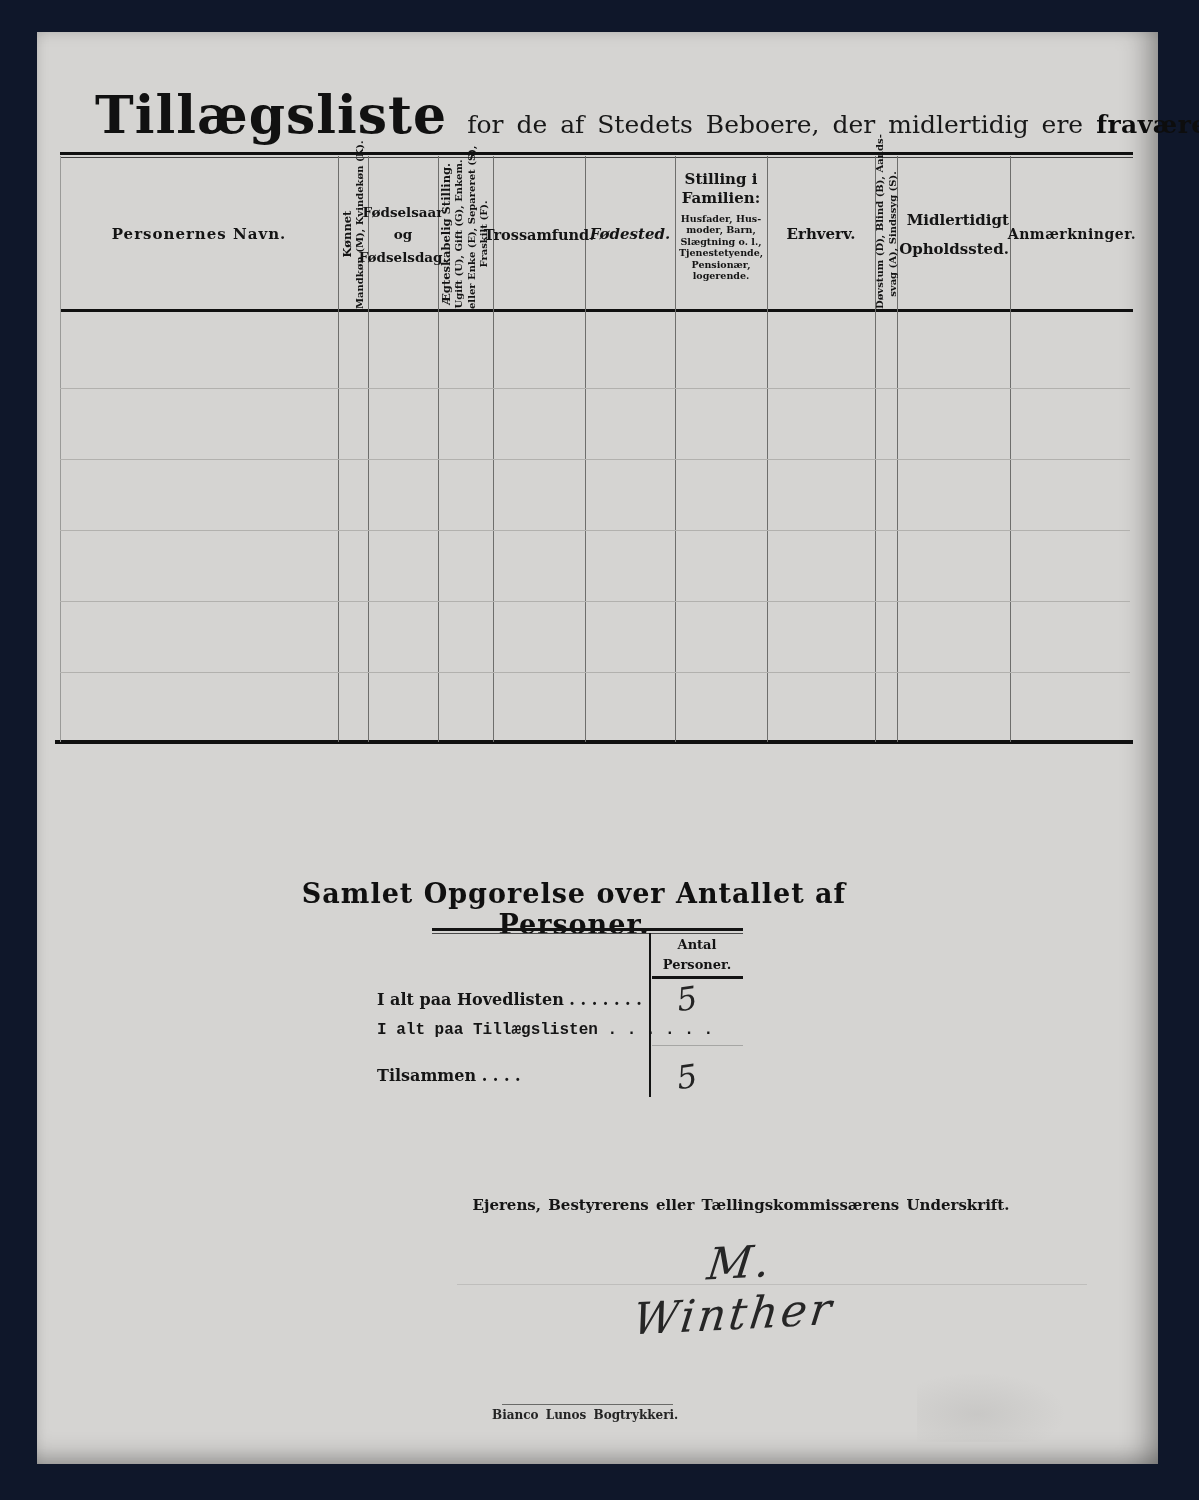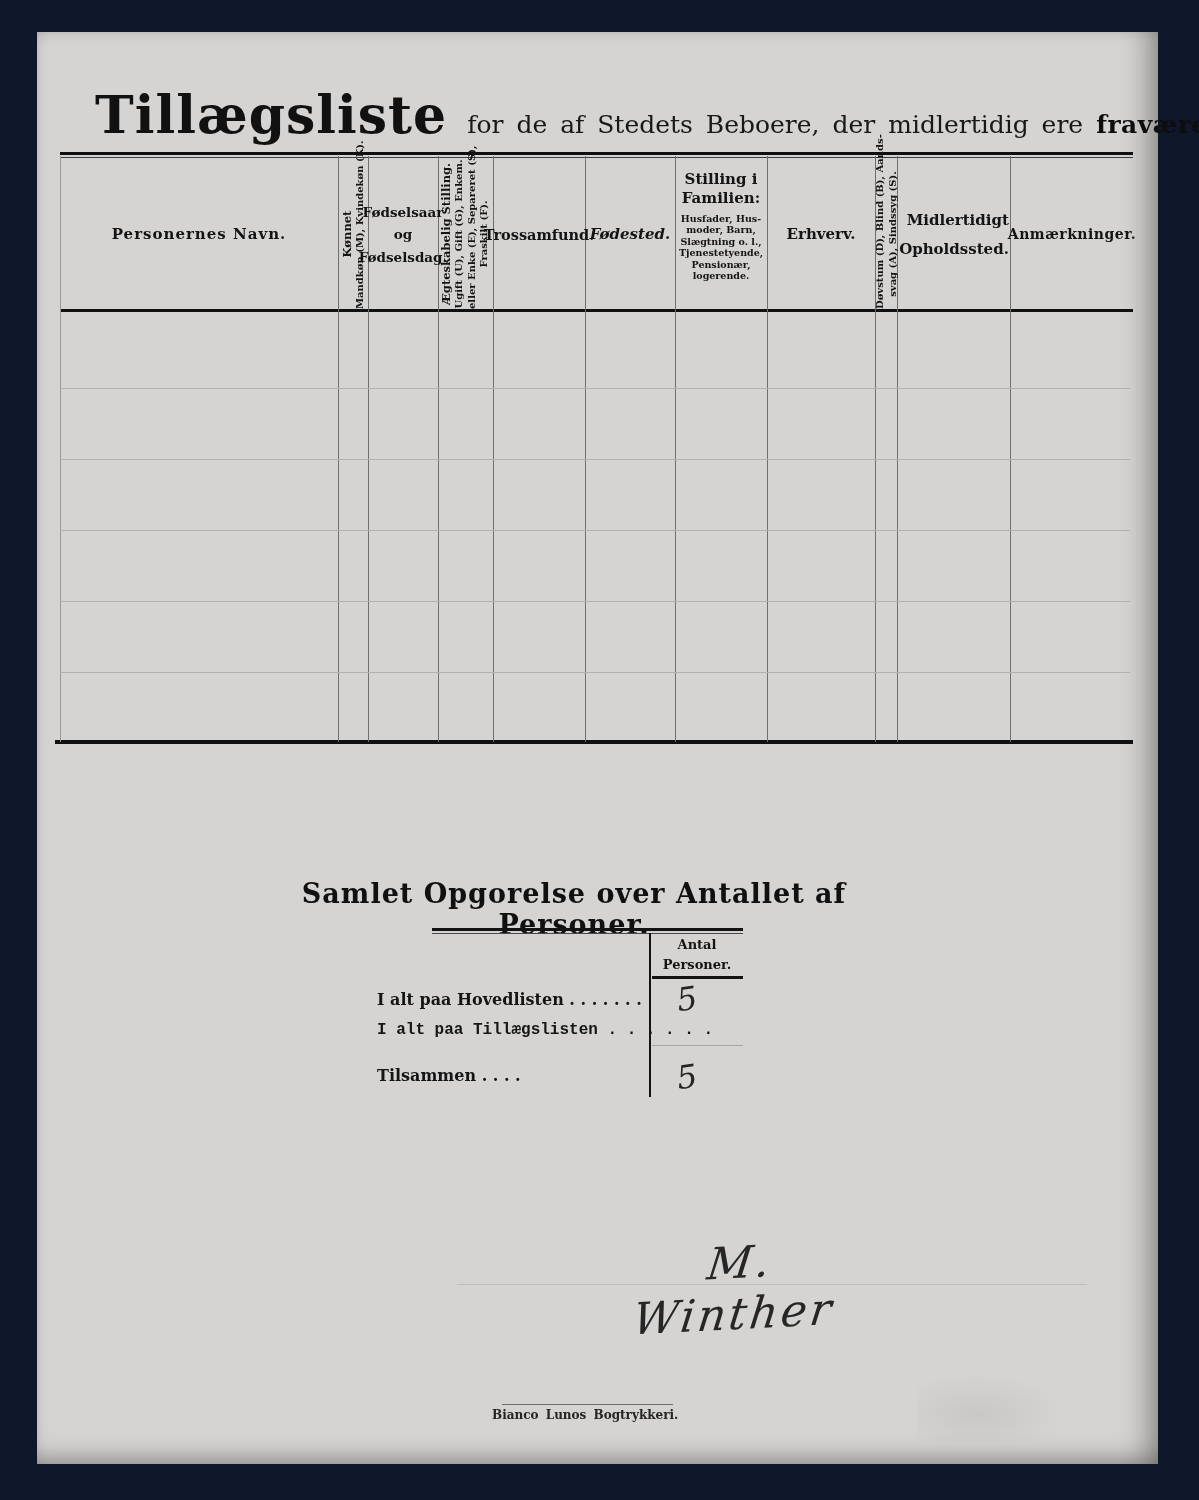--- a/index.html
+++ b/index.html
@@ -153,20 +153,21 @@
 
     <div class="sum-label" style="top:958px;">I alt paa Hovedlisten . . . . . . .</div>
     <div class="sum-value" style="top:948px;">5</div>
 
     <div class="sum-label" style="top:989px;font-family:Liberation Mono, monospace;">I alt paa Tillægslisten . . . . . .</div>
     <div class="sum-value" style="top:980px;"></div>
 
     <div class="sum-label" style="top:1034px;">Tilsammen . . . .</div>
     <div class="sum-value" style="top:1026px;">5</div>
 
+    <div class="sig-caption">Ejerens, Bestyrerens eller Tællingskommissærens Underskrift.</div>
     <div class="sig-name">M. Winther</div>
     <div class="sig-line"></div>
 
     <div class="foot-rule"></div>
     <div class="foot-text">Bianco Lunos Bogtrykkeri.</div>
 
     <div class="smudge"></div>
   </div>
 </div>
 

